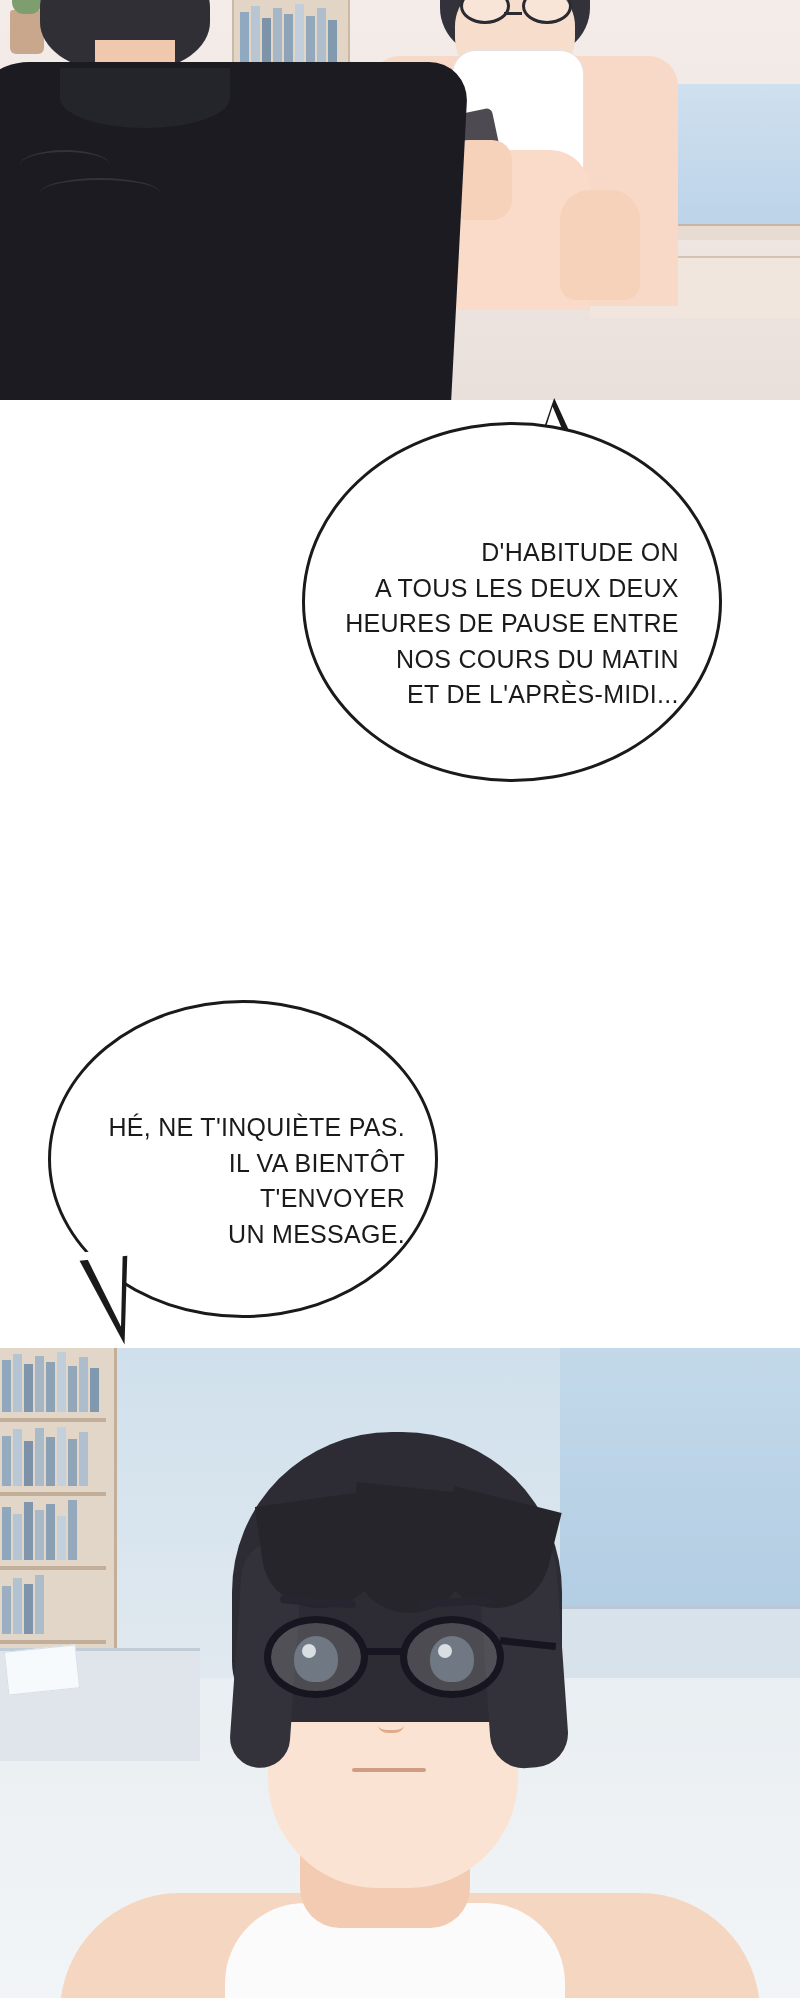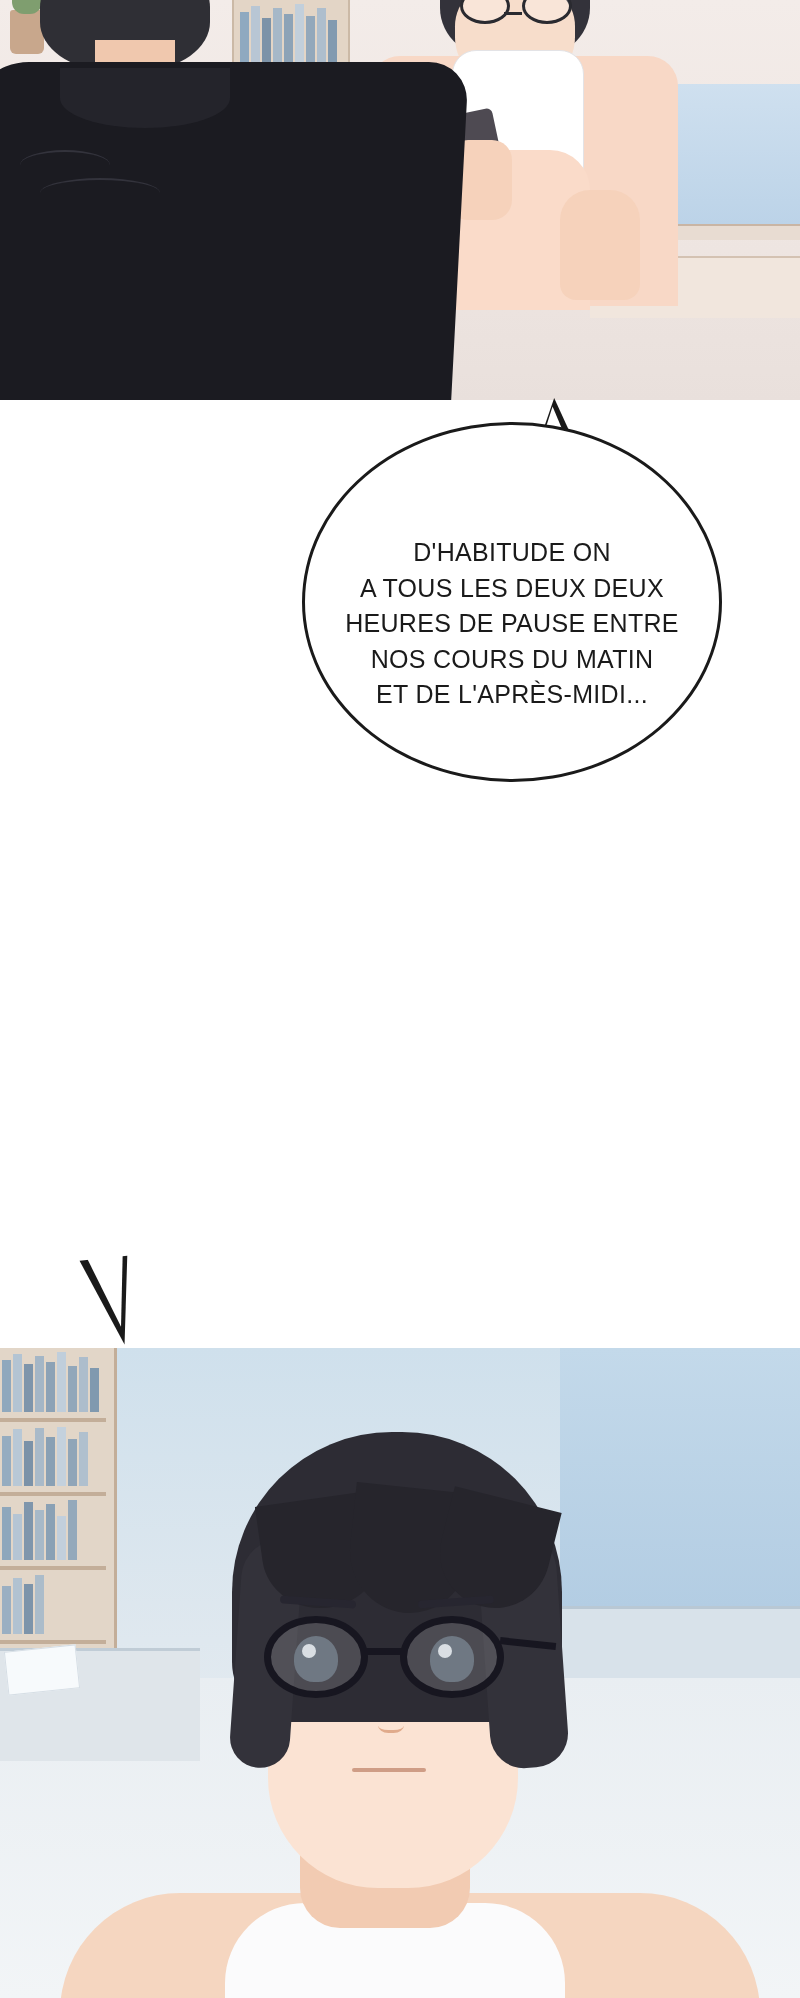--- a/index.html
+++ b/index.html
@@ -201,21 +201,21 @@
     position: absolute;
     background: #ffffff;
     border: 3px solid #1a1a1a;
     border-radius: 50%;
     display: flex;
     align-items: center;
     justify-content: center;
     box-sizing: border-box;
   }
   .bubble-text {
-    text-align: center;
+    text-align: right;
     color: #1a1a1a;
     font-size: 25px;
     line-height: 1.42;
     letter-spacing: 0.3px;
     padding: 0 30px;
     white-space: pre-line;
     font-family: "Liberation Sans", sans-serif;
     margin-top: 44px;
   }
 
@@ -511,20 +511,25 @@
     <div class="tri-in"></div>
   </div>
   <div class="bubble bubble-1">
     <div class="bubble-text">D'HABITUDE ON
 A TOUS LES DEUX DEUX
 HEURES DE PAUSE ENTRE
 NOS COURS DU MATIN
 ET DE L'APRÈS-MIDI...</div>
   </div>
 
+  <div class="bubble bubble-2">
+    <div class="bubble-text">HÉ, NE T'INQUIÈTE PAS.
+IL VA BIENTÔT T'ENVOYER
+UN MESSAGE.</div>
+  </div>
   <div class="tail-2">
     <div class="tri"></div>
     <div class="tri-in"></div>
   </div>
 
   <div class="panel-bottom">
     <div class="p2-bg"></div>
 
     <div class="p2-shelf">
       <div class="row" style="top:0px;">

